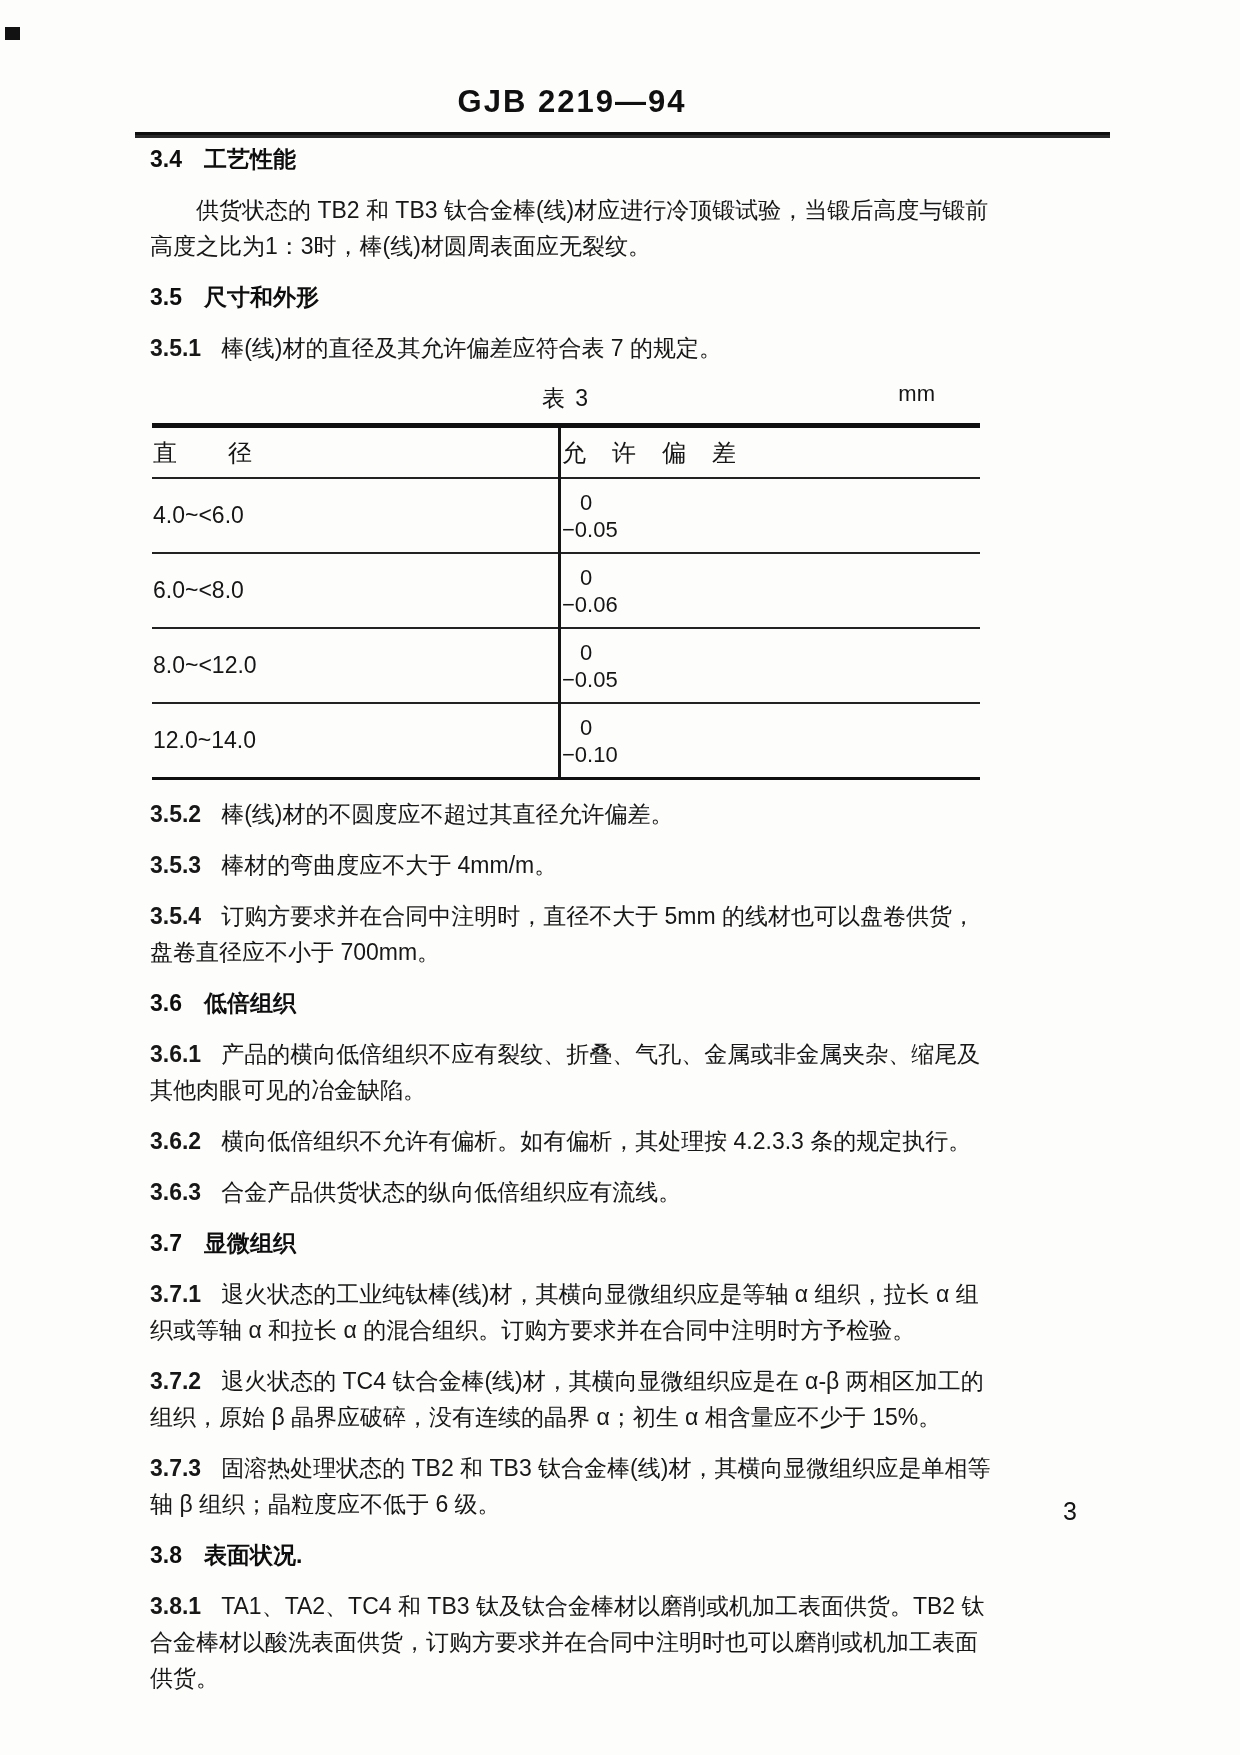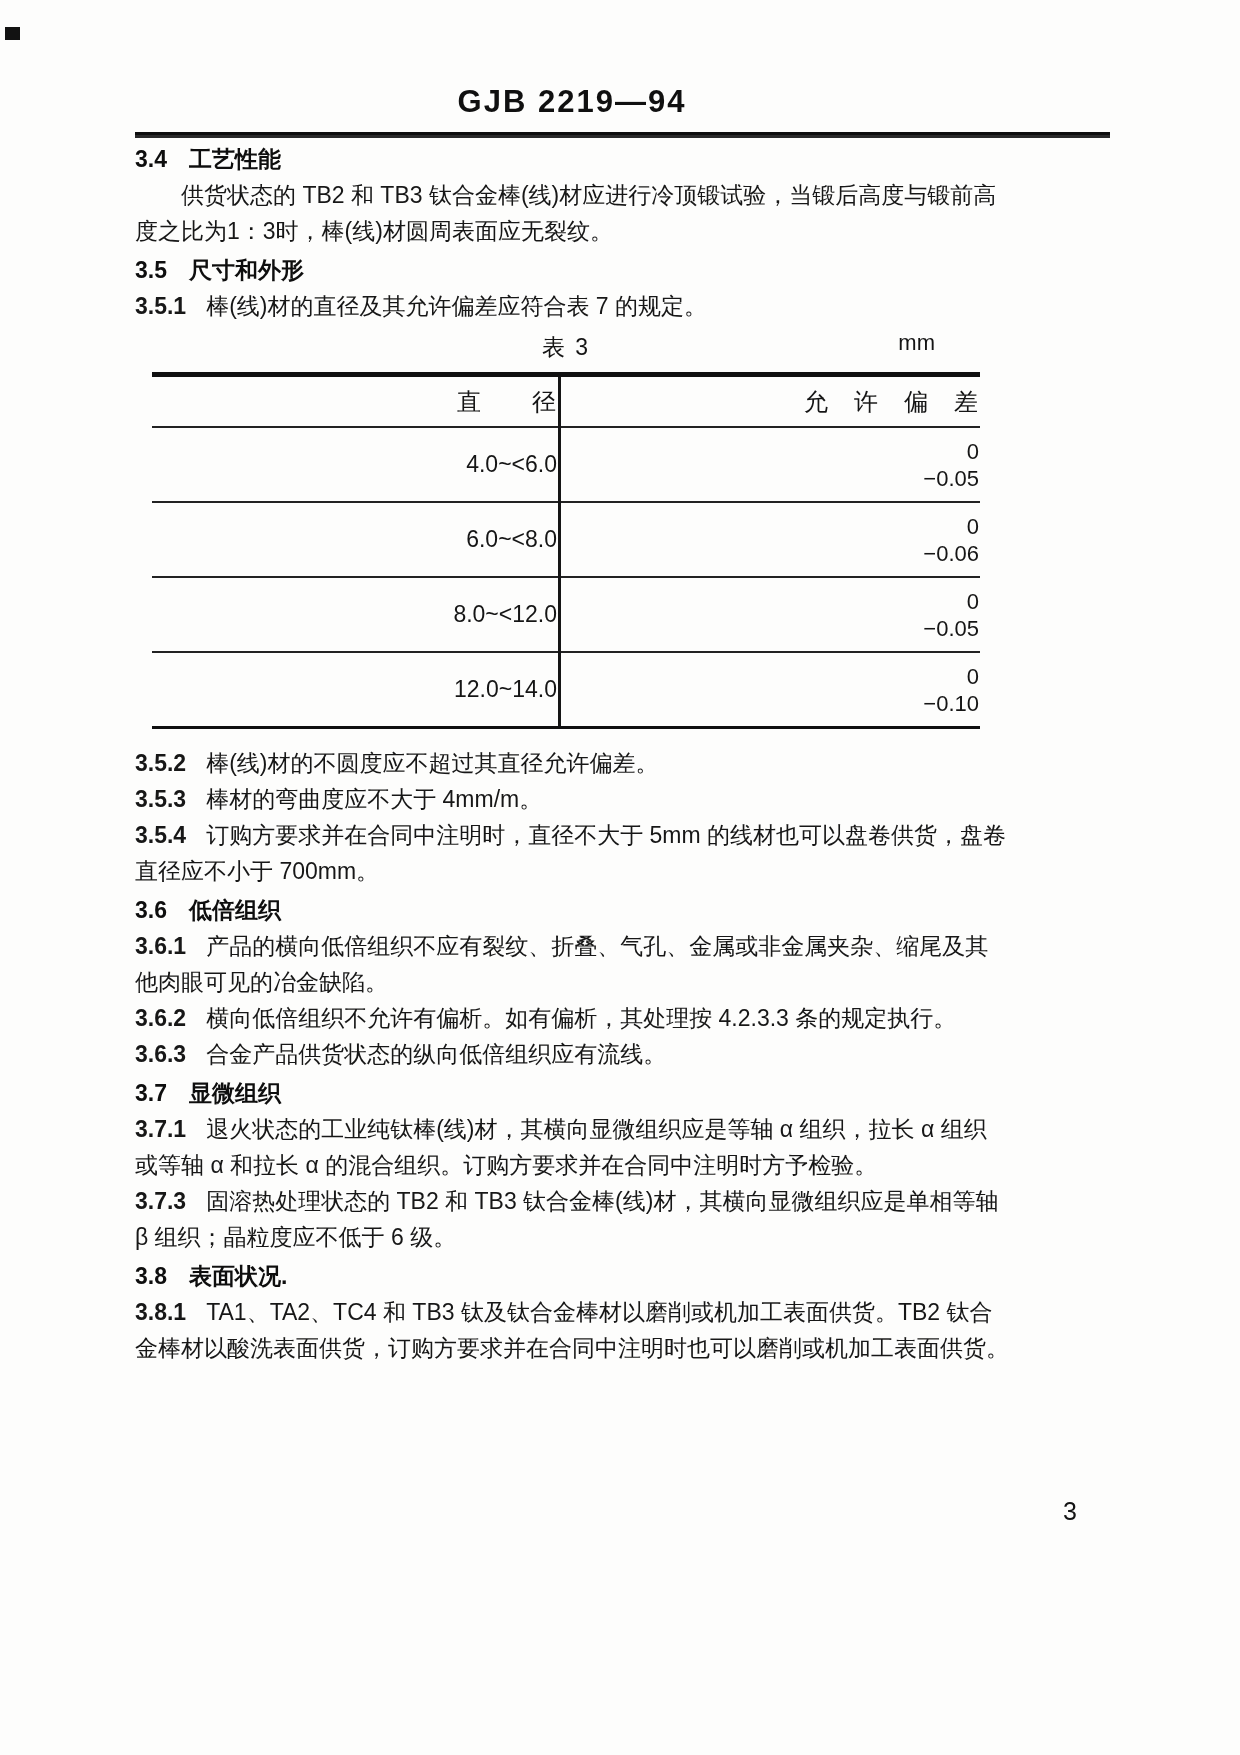--- a/index.html
+++ b/index.html
@@ -25,35 +25,35 @@
     font-weight:700;
     letter-spacing:2px;
     color:#101010;
   }
   .head-rule{
     margin-top:12px;
     width:975px;            
     height:6px;
     background:linear-gradient(#0e0e0e 0 55%, #2a2a2a 55% 100%);
   }
-  p{margin:0;font-size:23px;line-height:36px;color:#171717;}
+  p{margin:15px;font-size:23px;line-height:36px;color:#171717;}
   p.heading{font-weight:700;margin-top:3px;color:#0e0e0e;}
   p.heading .num{margin-right:22px;}
   p.clause{font-weight:400;}
   .num{font-weight:700;margin-right:20px;white-space:nowrap;}
   p.para-indent{text-indent:46px;}
   .first-block{margin-top:27px;}
 
   
   .tablewrap{margin:6px 0 16px 17px;width:828px;}
   .tcaption{position:relative;height:42px;font-size:23px;}
   .tcaption .cap{position:absolute;left:0;right:0;top:2px;text-align:center;letter-spacing:2px;}
   .tcaption .unit{position:absolute;right:45px;top:0;font-size:22px;}
   table.spec{border-collapse:collapse;width:828px;border-top:5px solid #101010;}
-  .spec td{border-bottom:2px solid #222;text-align:right;vertical-align:middle;}
+  .spec td{border-bottom:2px solid #222;text-align:left;vertical-align:middle;}
   .spec tr.hdr td{height:47px;font-size:24px;font-weight:500;letter-spacing:1px;}
   .spec tr.datarow td{height:71px;font-size:23px;}
   .spec td.c1{width:404px;border-right:3px solid #151515;}
   .spec tr:last-child td{border-bottom:3px solid #101010;}
   .tol-u{display:block;line-height:27px;font-size:22px;padding-left:18px;}
   .tol-l{display:block;line-height:27px;font-size:22px;}
 
   .pageno{
     position:absolute;left:1063px;top:1497px;
     font-size:25px;color:#131313;
@@ -150,20 +150,23 @@
       <span class="num">3.6.3</span><span>合金产品供货状态的纵向低倍组织应有流线。</span>
     </p>
 
     <p class="heading">
       <span class="num">3.7</span><span>显微组织</span>
     </p>
     <p class="clause">
       <span class="num">3.7.1</span><span>退火状态的工业纯钛棒(线)材，其横向显微组织应是等轴 α 组织，拉长 α 组织或等轴 α 和拉长 α 的混合组织。订购方要求并在合同中注明时方予检验。</span>
     </p>
     <p class="clause">
+      <span class="num">3.7.2</span><span>退火状态的 TC4 钛合金棒(线)材，其横向显微组织应是在 α-β 两相区加工的组织，原始 β 晶界应破碎，没有连续的晶界 α；初生 α 相含量应不少于 15%。</span>
+    </p>
+    <p class="clause">
       <span class="num">3.7.3</span><span>固溶热处理状态的 TB2 和 TB3 钛合金棒(线)材，其横向显微组织应是单相等轴 β 组织；晶粒度应不低于 6 级。</span>
     </p>
 
     <p class="heading">
       <span class="num">3.8</span><span>表面状况.</span>
     </p>
     <p class="clause">
       <span class="num">3.8.1</span><span>TA1、TA2、TC4 和 TB3 钛及钛合金棒材以磨削或机加工表面供货。TB2 钛合金棒材以酸洗表面供货，订购方要求并在合同中注明时也可以磨削或机加工表面供货。</span>
     </p>
 

